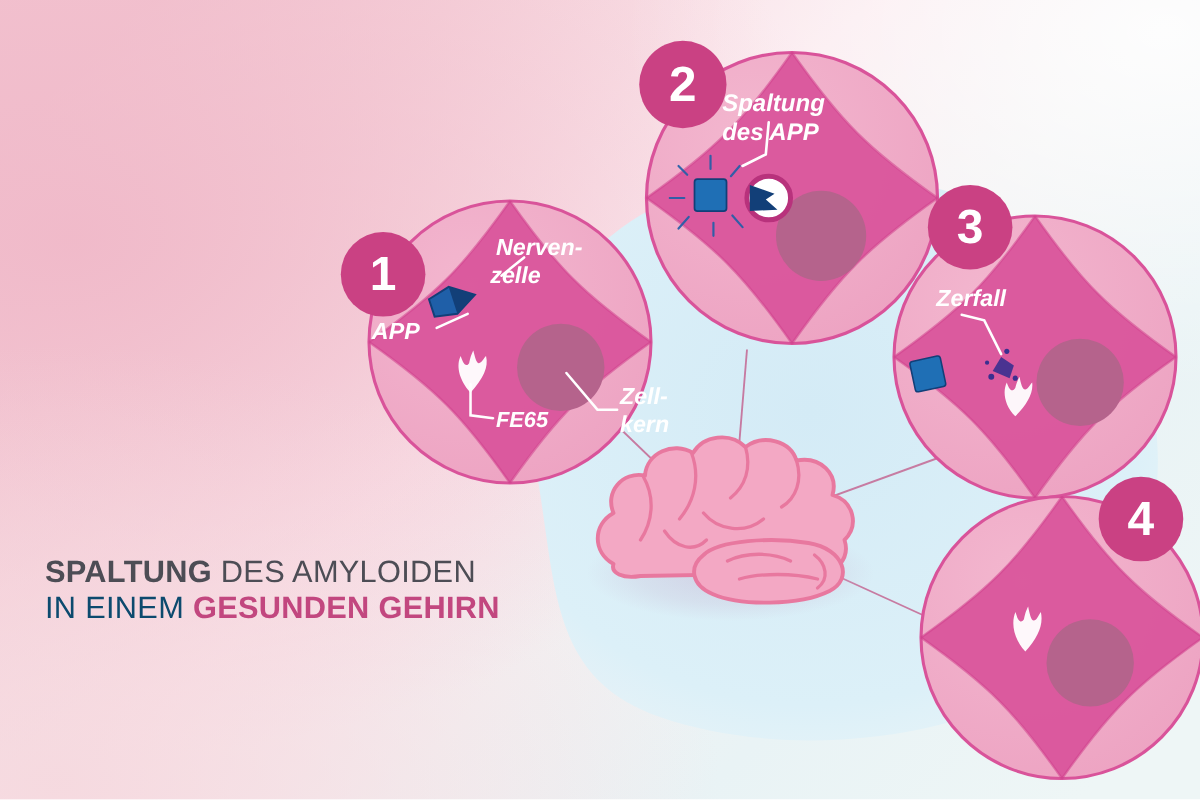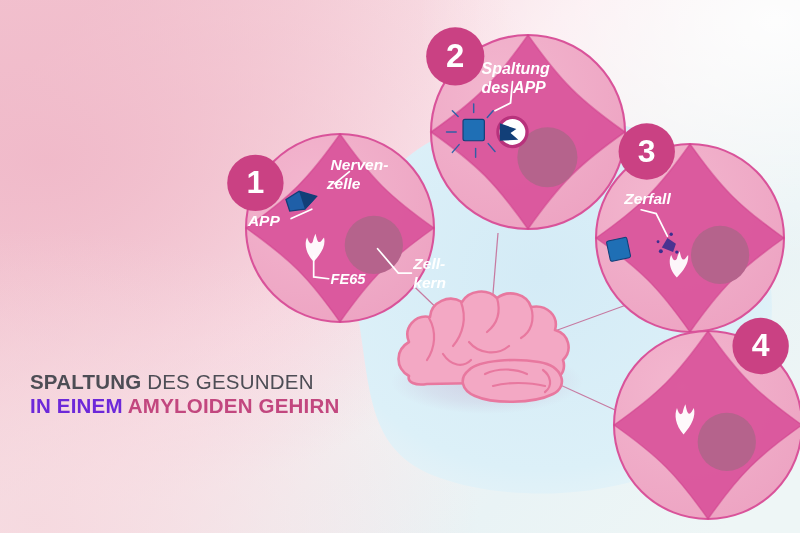--- a/index.html
+++ b/index.html
@@ -11,21 +11,21 @@
   #stage{position:absolute;inset:0;width:800px;height:533px;}
   svg#scene{position:absolute;left:0;top:0;width:800px;height:533px;display:block;}
 
   .title-block{
     position:absolute;left:30px;top:370px;width:330px;
     line-height:1.18;letter-spacing:.2px;
   }
   .title-line{font-size:20.5px;color:#4d4d55;white-space:nowrap;}
   .t-bold{font-weight:700;}
   .title-line.accent{color:#c2477f;font-weight:700;}
-  .title-line.accent .t-light{font-weight:700;color:#6d28d9;}
+  .title-line.accent .t-light{font-weight:400;color:#0c4a6e;}
 </style>
 </head>
 <body>
 
 <div id="stage">
 
   <svg id="scene" viewBox="0 0 800 533">
     <defs>
 
       <linearGradient id="bgGrad" x1="0" y1="0.18" x2="1" y2="0.85">
@@ -261,17 +261,17 @@
                  C 8,-12 9,-15 11,-18 C 13,-9 9,0 0,10 Z" fill="#ffffff" opacity="0.96"></path>
       </g>
       <g transform="translate(56,-84)">
         <circle cx="0" cy="0" r="30" fill="#ca4183"></circle>
         <text x="0" y="11" text-anchor="middle" font-family="Liberation Sans, sans-serif" font-size="34" font-weight="700" fill="#ffffff">4</text>
       </g>
     </g>
   </svg>
 
   <div class="title-block">
-    <div class="title-line"><span class="t-bold">SPALTUNG</span><span> DES GESUNDEN</span></div>
-    <div class="title-line accent"><span class="t-light">IN EINEM </span><span>AMYLOIDEN GEHIRN</span></div>
+    <div class="title-line"><span class="t-bold">SPALTUNG</span><span> DES AMYLOIDEN</span></div>
+    <div class="title-line accent"><span class="t-light">IN EINEM </span><span>GESUNDEN GEHIRN</span></div>
   </div>
 
 </div>
 
 </body></html>

